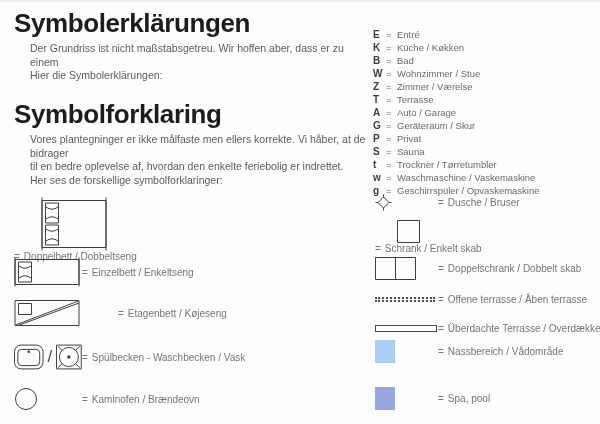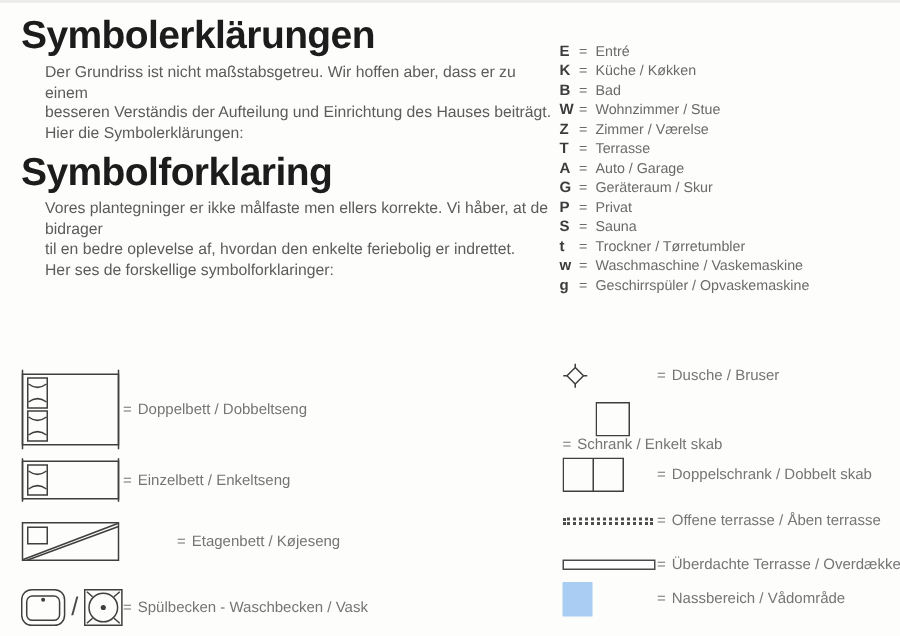--- a/index.html
+++ b/index.html
@@ -16,42 +16,41 @@
   .para {
     position:absolute; left:14px; width:340px;
     font-size:10.5px; line-height:13.6px; color:#5c5c5c;margin-left:16px;
   }
   
   .abbr-list { position:absolute; left:373px; top:27px; }
   .abbr-row { display:flex; align-items:baseline; height:13px; font-size:9.5px; color:#6a6a6a; }
   .abbr-letter { width:13px; font-weight:bold; font-size:10px; color:#3c3c3c; }
   .abbr-eq { width:11px; color:#6a6a6a; }
   
-  .lrow { position:absolute; display:flex; align-items:center;margin-top:48px; }
+  .lrow { position:absolute; display:flex; align-items:center; }
   .icon-cell { flex:none; display:flex; align-items:center; }
   .icon-cell.left { width:68px; }
   .icon-cell.right { width:63px; }
   .legend-label { font-size:10px; color:#757575; white-space:nowrap; }
   .legend-label .eq { margin-right:4px; }
   svg.sym { display:block; }
   svg.sym * { vector-effect:non-scaling-stroke; }
   .sink-slash { font-size:17px; color:#4a4a4a; margin:0 4px; font-weight:normal; }
   .dots { width:60px; height:5px; border-top:2px dotted #4e4e4e; border-bottom:2px dotted #4e4e4e; box-sizing:border-box; }
   .bar { width:62px; height:7px; border:1px solid #4a4a4a; background:#ffffff; box-sizing:border-box; }
   .swatch { width:20px; height:23px; }
 </style>
 </head>
 <body>
 
 <div class="page">
 
   <h1 class="title" style="top:6px;">Symbolerklärungen</h1>
   <div class="para" style="top:40px;">
     <div>Der Grundriss ist nicht maßstabsgetreu. Wir hoffen aber, dass er zu einem</div>
-    <div>besseren Verständis der Aufteilung und Einrichtung des Hauses beiträgt.</div>
     <div>Hier die Symbolerklärungen:</div>
   </div>
 
   <h1 class="title" style="top:97px;">Symbolforklaring</h1>
   <div class="para" style="top:131px;">
     <div>Vores plantegninger er ikke målfaste men ellers korrekte. Vi håber, at de bidrager</div>
     <div>til en bedre oplevelse af, hvordan den enkelte feriebolig er indrettet.</div>
     <div>Her ses de forskellige symbolforklaringer:</div>
   </div>
 
@@ -116,21 +115,21 @@
         <span class="abbr-eq">=</span>
         <span>Waschmaschine / Vaskemaskine</span>
       </div>
     <div class="abbr-row">
         <span class="abbr-letter">g</span>
         <span class="abbr-eq">=</span>
         <span>Geschirrspüler / Opvaskemaskine</span>
       </div>
   </div>
 
-  <div class="lrow" style="left:14px; top:195px; height:56px;">
+  <div class="lrow" style="left:14px; top:195px; height:56px;flex-direction:column;">
     <span class="icon-cell left">
       <svg class="sym" width="66" height="54" viewBox="0 0 66 54" fill="none" stroke="#3f3f3f" stroke-width="1">
         <line x1="1" y1="0.5" x2="1" y2="53.5"></line>
         <line x1="65" y1="0.5" x2="65" y2="53.5"></line>
         <rect x="1" y="3.5" width="64" height="47"></rect>
         <rect x="4.5" y="6" width="13" height="20"></rect>
         <path d="M5 10 Q11 14.5 17 10"></path>
         <path d="M5 22 Q11 17.5 17 22"></path>
         <rect x="4.5" y="28" width="13" height="20"></rect>
         <path d="M5 32 Q11 36.5 17 32"></path>
@@ -242,14 +241,20 @@
     <span class="legend-label"><span class="eq">=</span><span>Überdachte Terrasse / Overdækket terrasse</span></span>
   </div>
 
   <div class="lrow" style="left:375px; top:337px; height:24px;">
     <span class="icon-cell right">
       <span class="swatch" style="background-color: rgb(169, 205, 243);"></span>
     </span>
     <span class="legend-label"><span class="eq">=</span><span>Nassbereich / Vådområde</span></span>
   </div>
 
+  <div class="lrow" style="left:375px; top:384px; height:24px;">
+    <span class="icon-cell right">
+      <span class="swatch" style="background-color: rgb(150, 167, 226);"></span>
+    </span>
+    <span class="legend-label"><span class="eq">=</span><span>Spa, pool</span></span>
+  </div>
 
 </div>
 
 </body></html>

